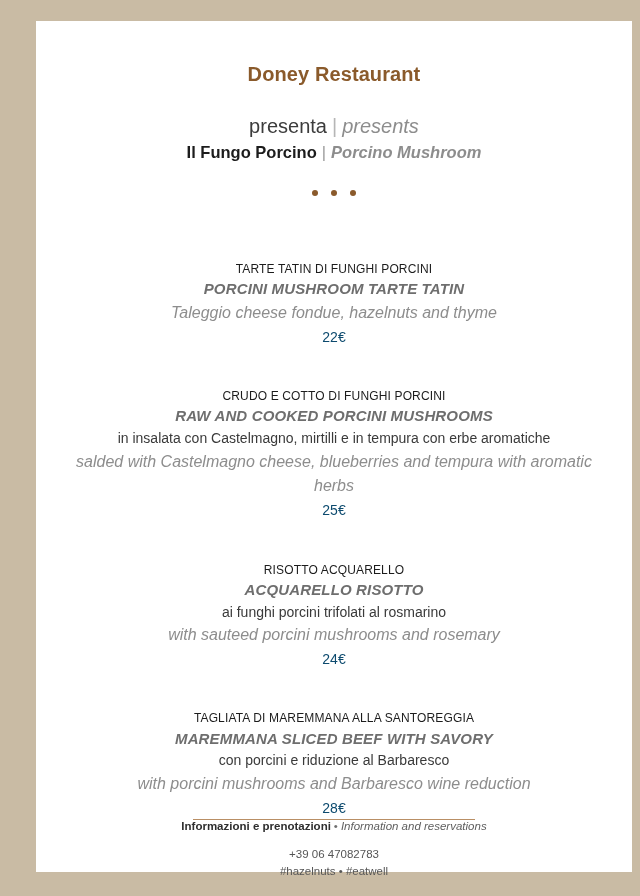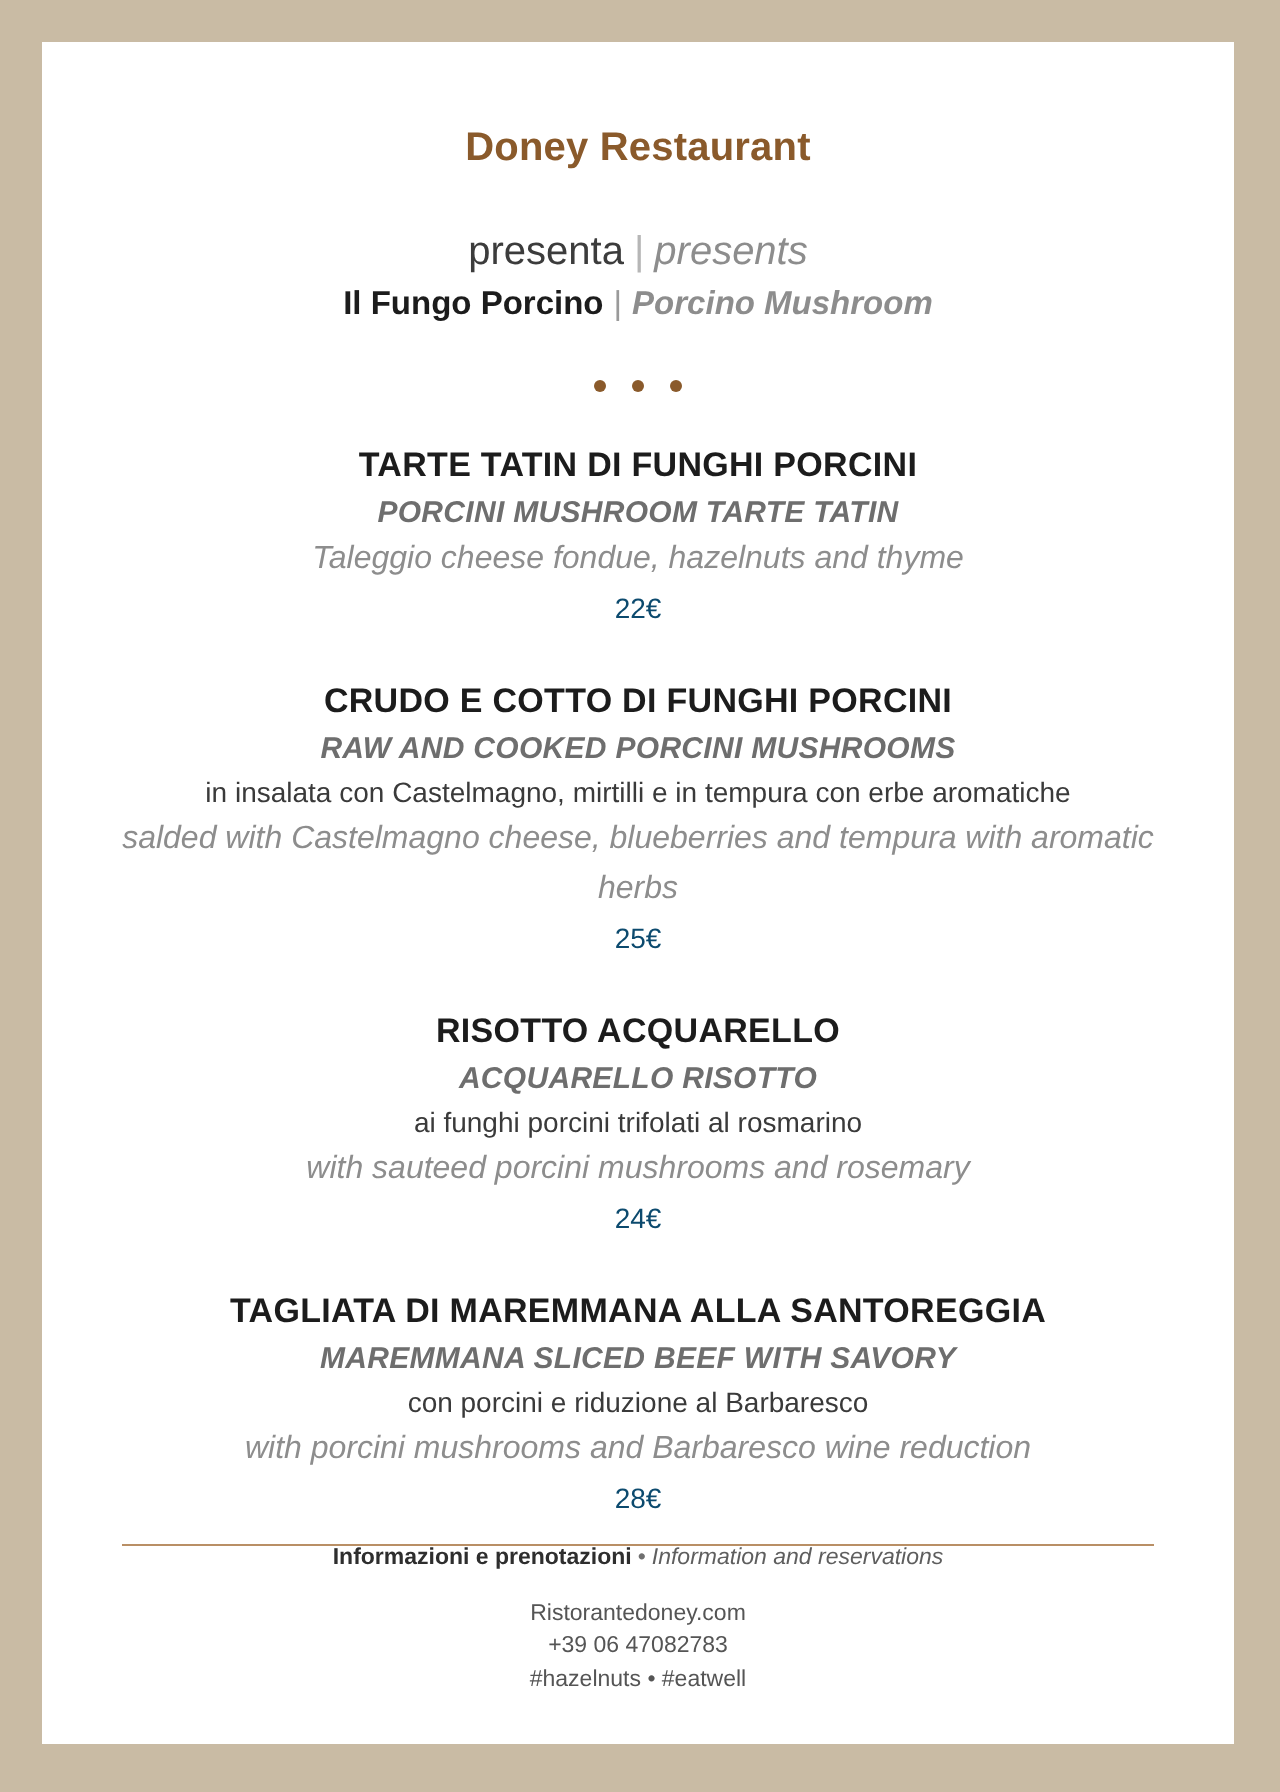--- a/index.html
+++ b/index.html
@@ -8,29 +8,30 @@
   }
   body {
     width: 640px;
     height: 896px;
     background: #c9bba4;
     font-family: "Liberation Sans", sans-serif;
     overflow: hidden;
   }
   .page-sheet {
     position: absolute;
-    left: 21px;
+    left: 36px;
     top: 21px;
     width: 596px;
     height: 851px;
     background: #ffffff;
     box-sizing: border-box;
     padding: 0 28px;
     display: flex;
     flex-direction: column;
+    align-items: center;
   }
 
   
   .restaurant-title {
     margin: 0;
     padding-top: 42px;
     text-align: center;
     font-size: 20px;
     font-weight: bold;
     color: #8a5a2b;
@@ -108,25 +109,26 @@
   
   .courses {
     margin-top: 25px;
   }
   .course {
     text-align: center;
     margin-bottom: 24px;
   }
   .course:last-child { margin-bottom: 0; }
   .course-name-it {
-    font-size: 17px;
-    font-weight: bold;
+    font-size: 12px;
+    font-weight: normal;
     color: #1c1c1c;
     letter-spacing: 0.15px;
     line-height: 1.45;
+    margin-top: 40px;
   }
   .course-name-en {
     font-size: 15px;
     font-weight: bold;
     font-style: italic;
     color: #6e6e6e;
     letter-spacing: 0.15px;
     line-height: 1.5;
   }
   .course-desc-it {
@@ -243,19 +245,18 @@
   </div>
 
   <div class="footer-wrap">
     <div class="footer-rule"></div>
 
     <div class="footer-heading">
       <span>Informazioni e prenotazioni</span><span class="sep">•</span><span class="en">Information and reservations</span>
     </div>
 
     <div class="footer-contacts">
-      <div class="contact-line">Ristorantedoney.com</div>
       <div class="contact-line">+39 06 47082783</div>
       <div class="contact-line">#hazelnuts • #eatwell</div>
     </div>
   </div>
 
 </div>
 
 </body></html>

